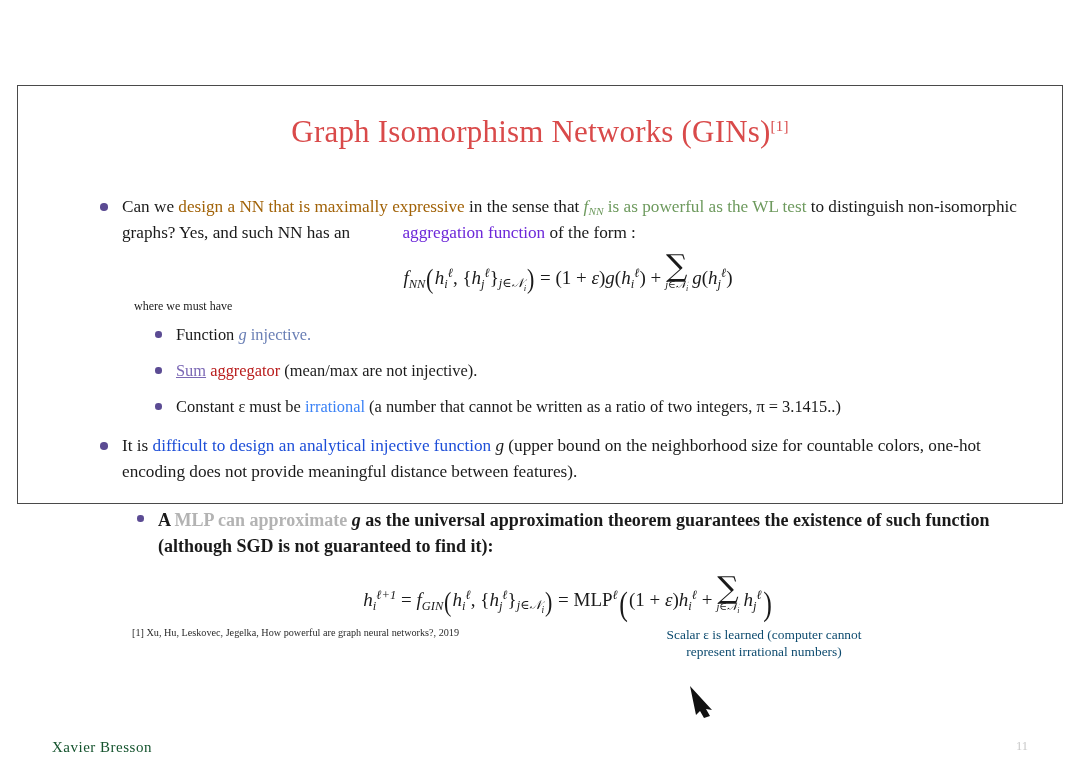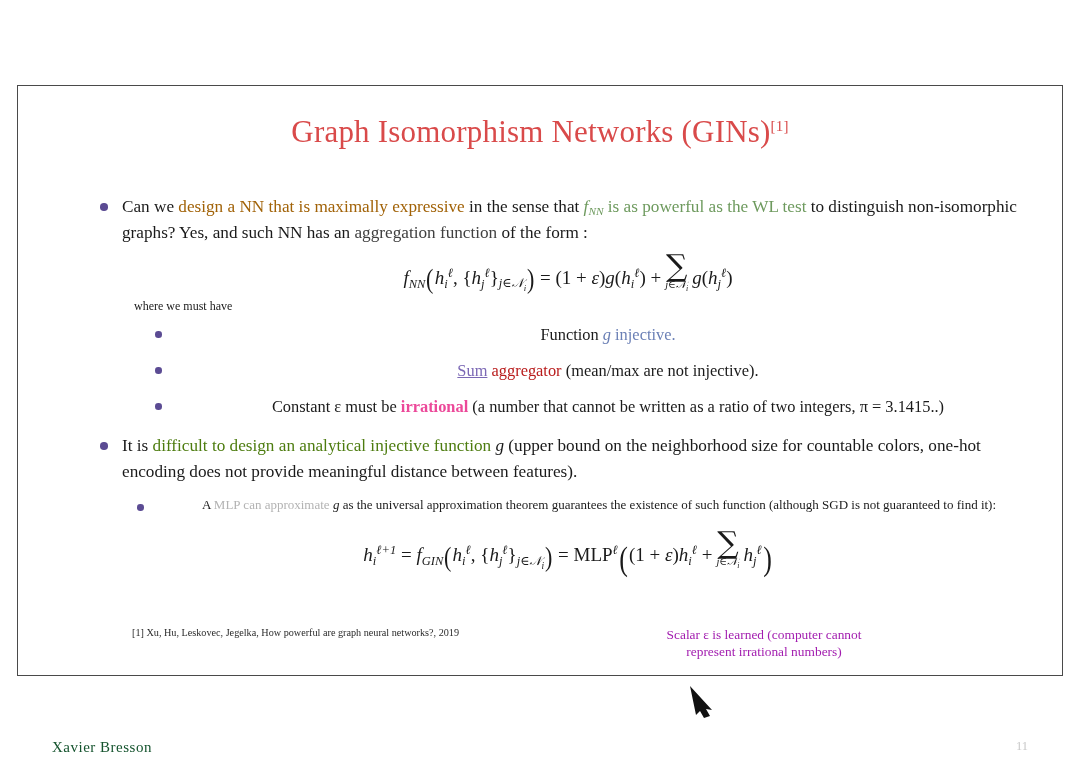--- a/index.html
+++ b/index.html
@@ -14,21 +14,21 @@
     color: #1a1a1a;
     overflow: hidden;
     position: relative;
   }
 
   .slide-frame {
     position: absolute;
     left: 17px;
     top: 85px;
     width: 1046px;
-    height: 591px;
+    height: 419px;
     border: 1.5px solid #4a4a4a;
     box-sizing: border-box;
     background: #ffffff;
   }
 
   .slide-title {
     position: absolute;
     left: 0;
     right: 0;
     top: 28px;
@@ -74,21 +74,20 @@
 
   .sub-list {
     margin: 9px 0 0 56px;
   }
   .sub-bullet {
     position: relative;
     padding-left: 24px;
     font-size: 16.4px;
     line-height: 1.46;
     margin-bottom: 12px;
-    text-align: center;
   }
   .sub-bullet::before {
     content: "";
     position: absolute;
     left: 3px;
     top: 8px;
     width: 6.5px;
     height: 6.5px;
     border-radius: 50%;
     background: #5b4b93;
@@ -96,27 +95,27 @@
 
   .plain-line {
     font-size: 12px;
     margin-left: 38px;
     margin-top: 4px;
   }
 
   
   .c-orange   { color: #a16207; }
   .c-green    { color: #6e9a5e; text-align: right; }
-  .c-red      { color: #404040; }
+  .c-red      { color: #6d28d9; margin-left: 48px; }
   .c-blue     { color: #6a7fb5; }
   .c-purple   { color: #b91c1c; }
   .c-violet   { color: #7b68b5; text-decoration: underline; }
-  .c-gold     { color: #ec4899; font-weight: bold; }
+  .c-gold     { color: #3b82f6; }
   .c-gray     { color: #b3b3b3; }
-  .c-orange2  { color: #4d7c0f; }
+  .c-orange2  { color: #1d4ed8; }
 
   
   .math {
     font-family: "Liberation Serif", "DejaVu Serif", serif;
     font-style: italic;
   }
   .mi { font-style: italic; }
   .mu { font-style: normal; }
   .sub {
     font-size: 0.66em;
@@ -185,21 +184,21 @@
     padding-left: 14px;
   }
   .annotation {
     position: absolute;
     left: 596px;
     top: 540px;
     width: 300px;
     text-align: center;
     font-size: 13.4px;
     line-height: 1.28;
-    color: #a21caf;
+    color: #0c4a6e;
   }
   .arrow-svg {
     position: absolute;
     left: 668px;
     top: 596px;
     width: 44px;
     height: 40px;
   }
 
   
@@ -255,21 +254,21 @@
         <span>Constant ε must be </span><span class="c-gold">irrational</span><span> (a number that cannot be written as a ratio of two integers, π = 3.1415..)</span>
       </div>
 
     </div>
 
     <div class="bullet" style="margin-top:14px;">
       <span>It is </span><span class="c-orange2">difficult to design an analytical injective function</span>
       <span class="math">g</span><span> (upper bound on the neighborhood size for countable colors, one-hot encoding does not provide meaningful distance between features).</span>
     </div>
 
-    <div class="sub-bullet" style="margin-left:38px;margin-top:12px;font-size:13px;">
+    <div class="sub-bullet" style="margin-left:38px;margin-top:23px;font-size:18px;font-weight:bold;">
       <span>A </span><span class="c-gray">MLP can approximate</span>
       <span class="math">g</span><span> as the universal approximation theorem guarantees the existence of such function (although SGD is not guaranteed to find it):</span>
     </div>
 
     <div class="eq-block eq2 math">
       <span class="mi">h</span><span class="sub">i</span><span class="supsm">ℓ+1</span><span class="mu">&nbsp;=&nbsp;</span><span class="mi">f</span><span class="sub mu">GIN</span><span class="medparen">(</span><span class="mi">h</span><span class="sub">i</span><span class="supsm">ℓ</span><span class="mu">,&nbsp;{</span><span class="mi">h</span><span class="sub">j</span><span class="supsm">ℓ</span><span class="mu">}</span><span class="sub">j∈𝒩<sub style="font-size:.75em">i</sub></span><span class="medparen">)</span><span class="mu">&nbsp;=&nbsp;MLP</span><span class="supsm">ℓ</span><span class="bigparen">(</span><span class="mu">(1&nbsp;+&nbsp;</span><span class="mi">ε</span><span class="mu">)</span><span class="mi">h</span><span class="sub">i</span><span class="supsm">ℓ</span><span class="mu">&nbsp;+</span><span class="sumop"><span class="sig">∑</span><span class="lim">j∈𝒩<sub style="font-size:.75em">i</sub></span></span><span class="mi">h</span><span class="sub">j</span><span class="supsm">ℓ</span><span class="bigparen">)</span>
     </div>
 
   </div>
 

